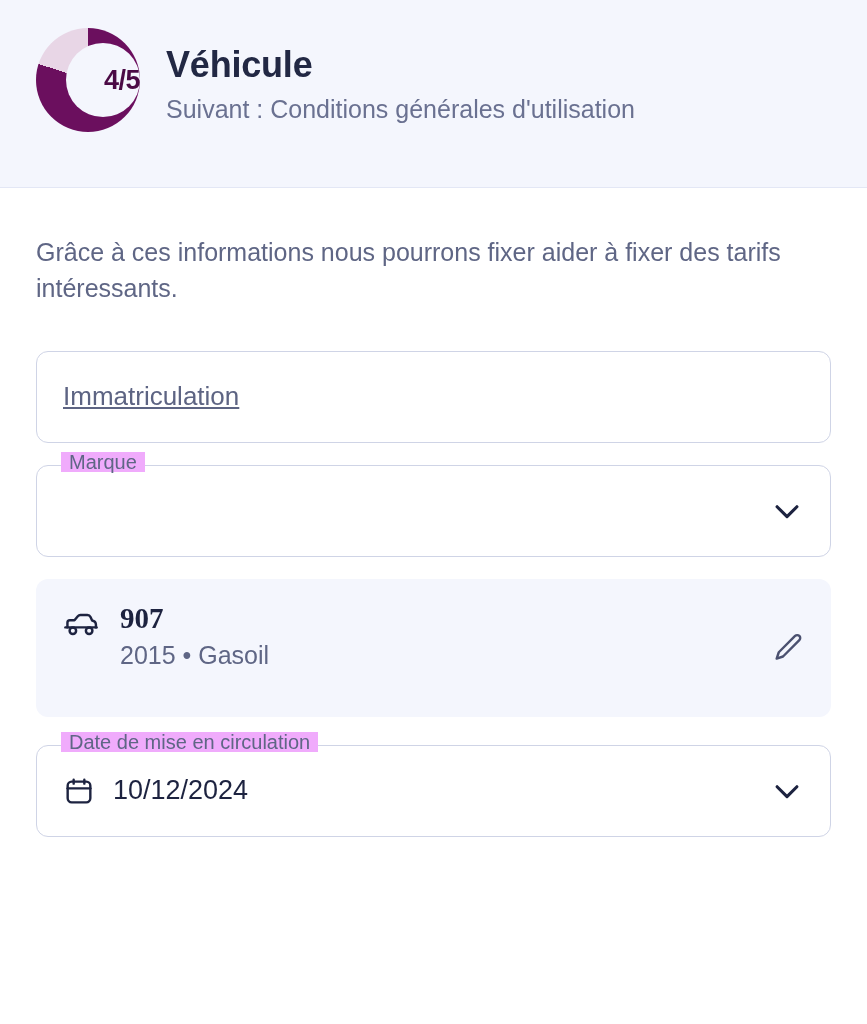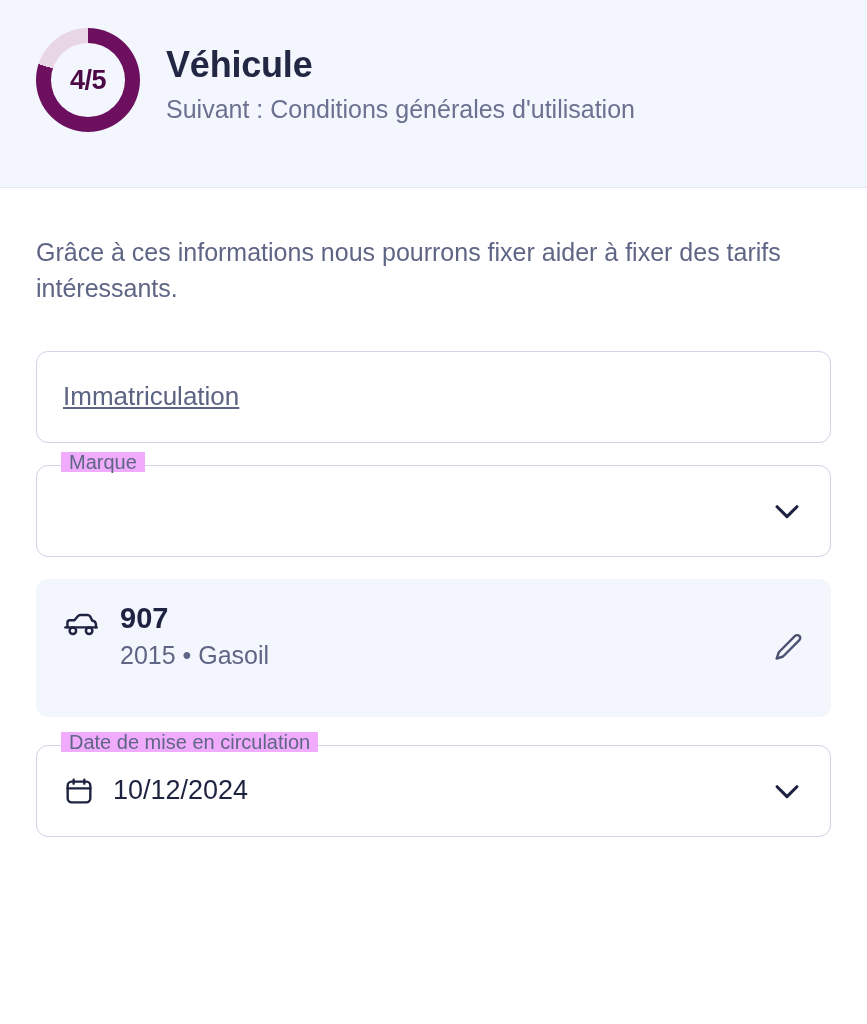--- a/index.html
+++ b/index.html
@@ -29,21 +29,21 @@
   .progress-ring {
     position: relative;
     width: 104px;
     height: 104px;
     flex: 0 0 auto;
     border-radius: 50%;
     background:
       conic-gradient(#6b0f5e 0turn 0.80turn, #e8d6e6 0.80turn 1turn);
     display: flex;
     align-items: center;
-    justify-content: center;
+    justify-content: flex-end;
   }
   .progress-ring::after {
     content: "";
     position: absolute;
     width: 74px;
     height: 74px;
     border-radius: 50%;
     background: #f4f6fd;
   }
   .progress-label {
@@ -168,20 +168,21 @@
   .vehicle-info {
     display: flex;
     flex-direction: column;
     gap: 6px;
   }
   .vehicle-model {
     font-size: 29px;
     font-weight: bold;
     color: #1d2340;
     line-height: 1.1;
+    font-family: Liberation Serif, serif;
   }
   .vehicle-meta {
     font-size: 25px;
     color: #5f6685;
     line-height: 1.2;
   }
   .edit-icon {
     position: absolute;
     right: 26px;
     top: 50%;

